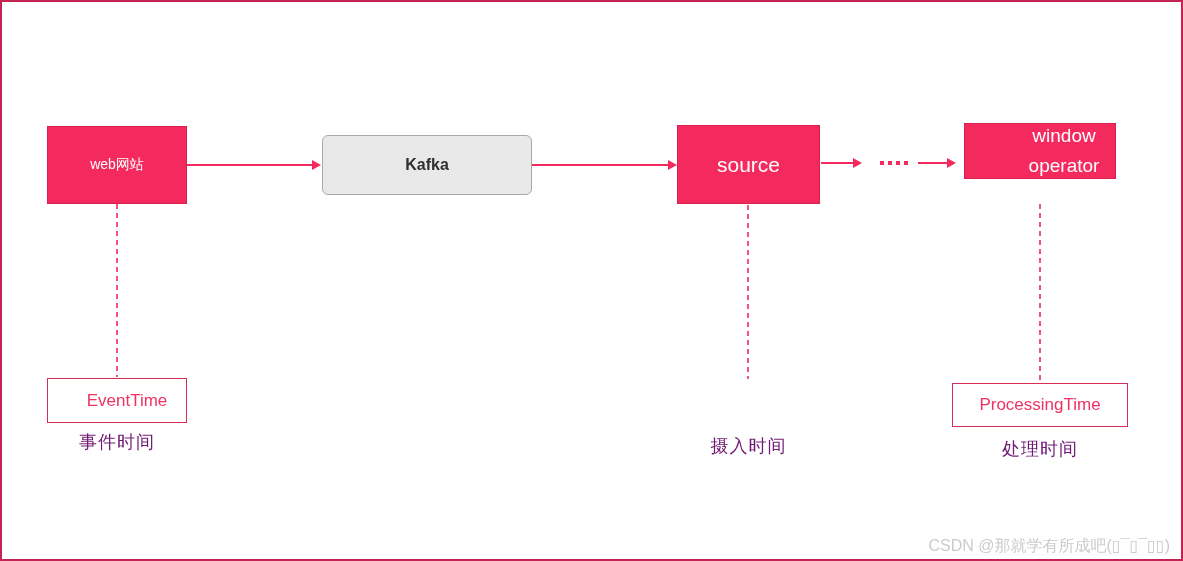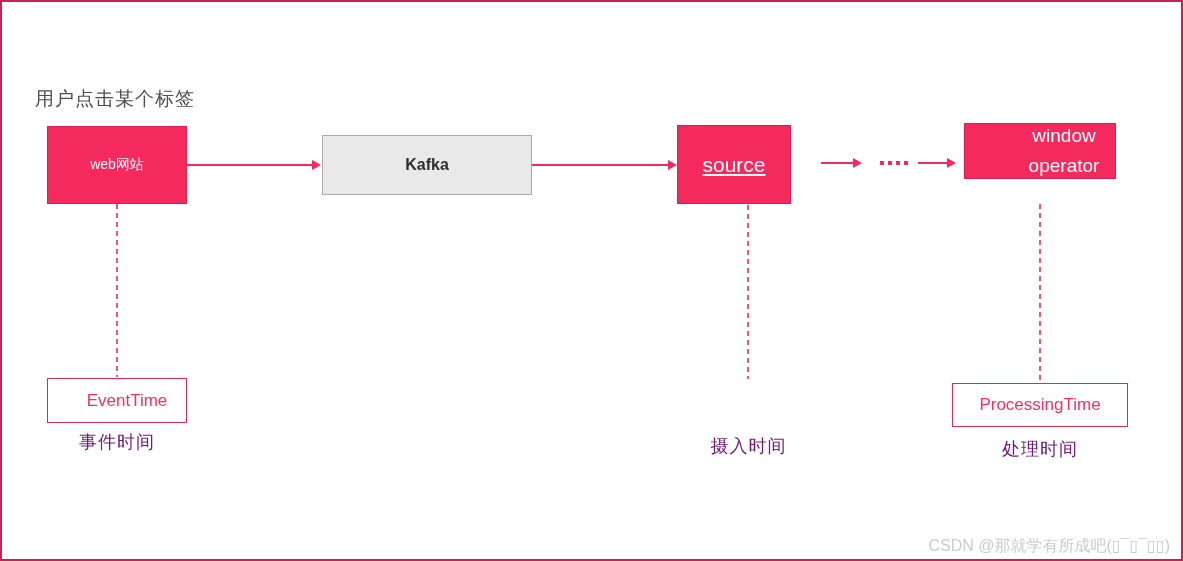--- a/index.html
+++ b/index.html
@@ -42,22 +42,22 @@
     background: #f42a5f;
     border: 1px solid #d9204f;
     color: #fdfdfd;
   }
   .node.gray {
     background: #e9e9e9;
     border: 1px solid #a9a9a9;
     color: #2f2f2f;
   }
   .node-web    { left: 47px;  top: 126px; width: 140px; height: 78px; font-size: 14px; }
-  .node-kafka  { left: 322px; top: 135px; width: 210px; height: 60px; font-size: 16px; font-weight: 600; }
-  .node-source { left: 677px; top: 125px; width: 114px; height: 79px; font-size: 21px; text-decoration: underline; }
+  .node-kafka  { left: 322px; top: 135px; width: 210px; height: 60px; font-size: 16px; font-weight: 600; border-radius: 6px; }
+  .node-source { left: 677px; top: 125px; width: 143px; height: 79px; font-size: 21px; }
   .node-window { left: 964px; top: 123px; width: 152px; height: 56px; font-size: 19px; line-height: 30px; padding-left: 48px; }
 
   .h-line {
     position: absolute;
     height: 2px;
     background: #f42a5f;
   }
   .arrow-head {
     position: absolute;
     width: 0;
@@ -119,21 +119,20 @@
     color: #cbcbcb;
     white-space: nowrap;
     margin-top: 8px;
   }
 </style>
 </head>
 <body>
 
 <div class="canvas">
 
-  <div class="diagram-title">用户点击某个标签</div>
 
   <div class="node pink node-web">
     <span>web网站</span>
   </div>
 
   <div class="node gray node-kafka">
     <span>Kafka</span>
   </div>
 
   <div class="node pink node-source">

